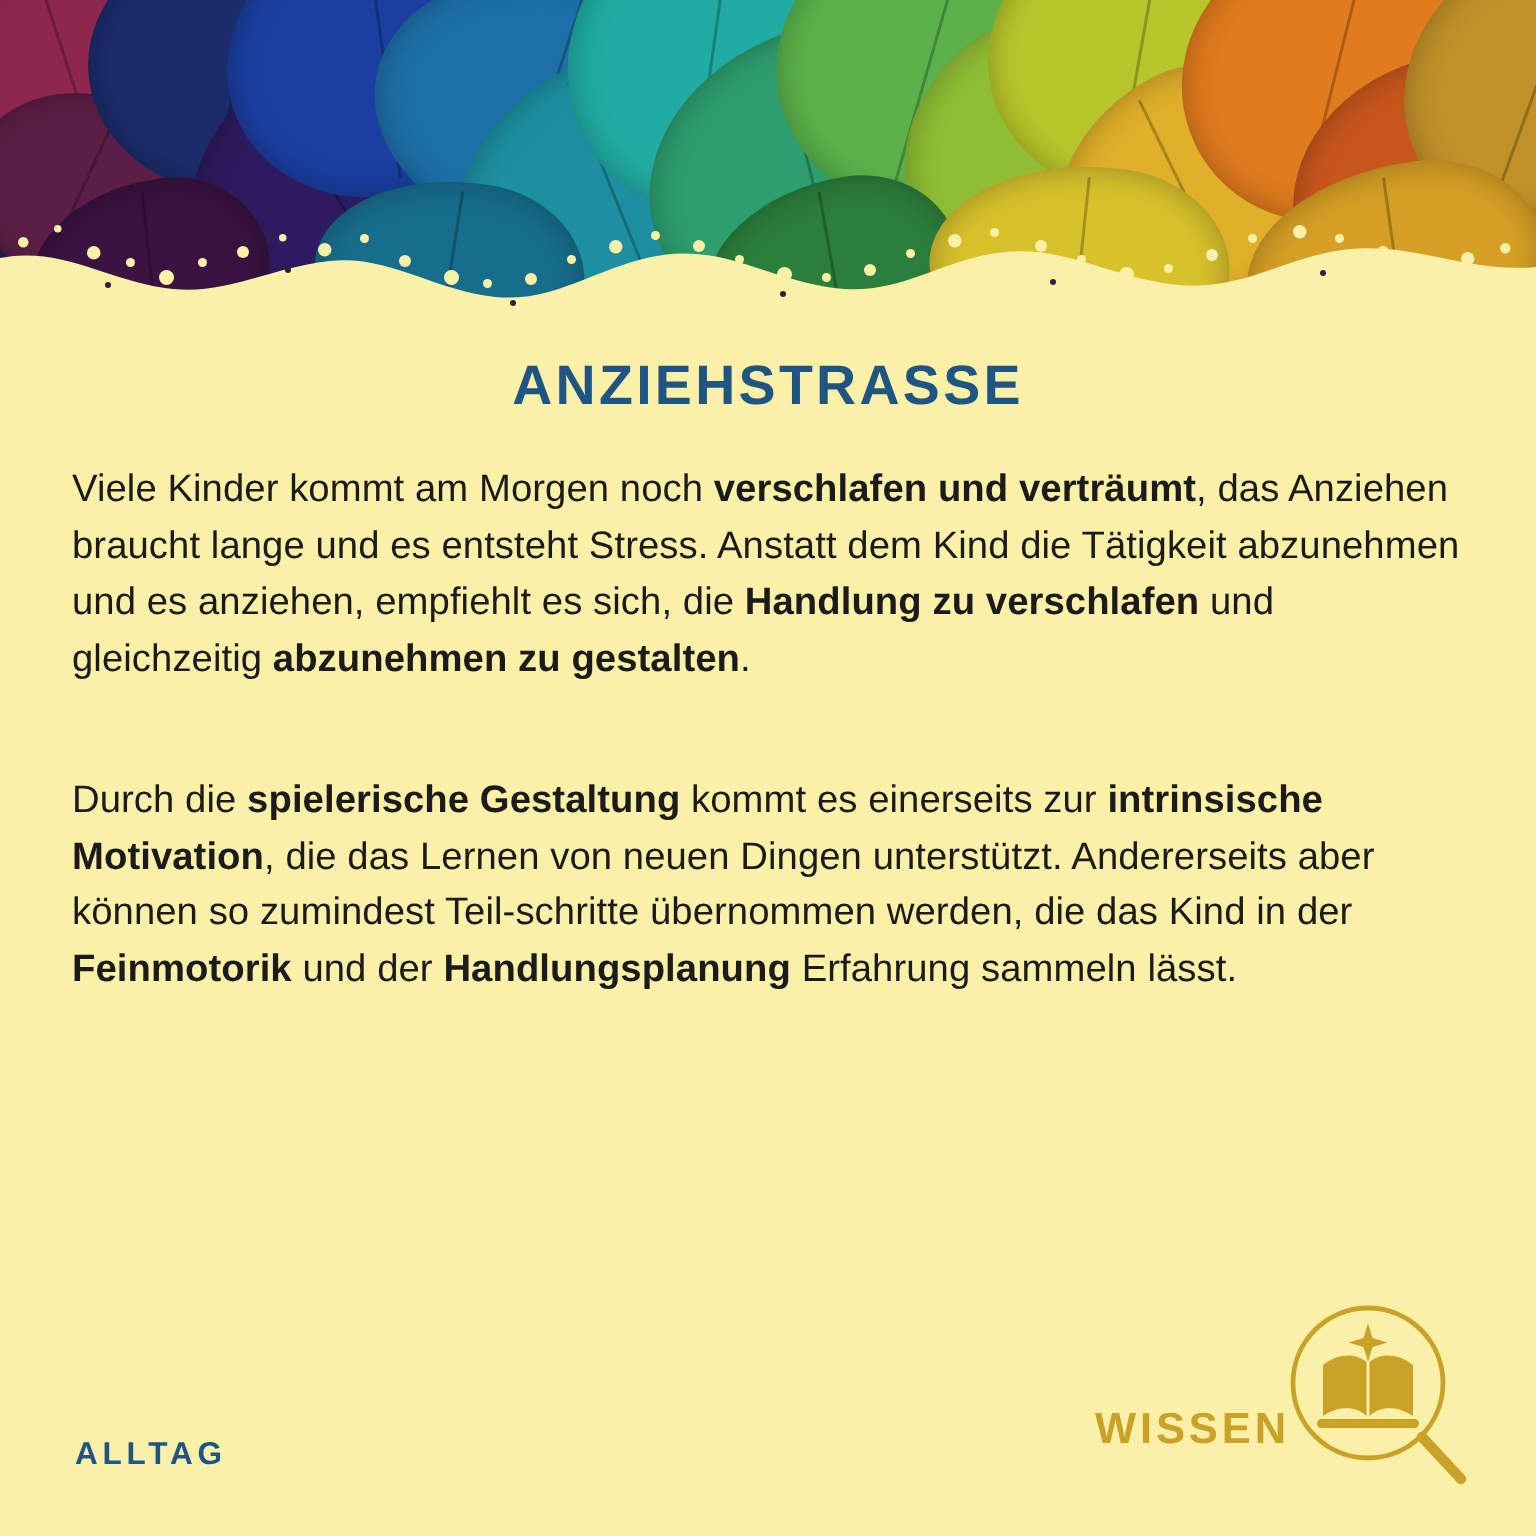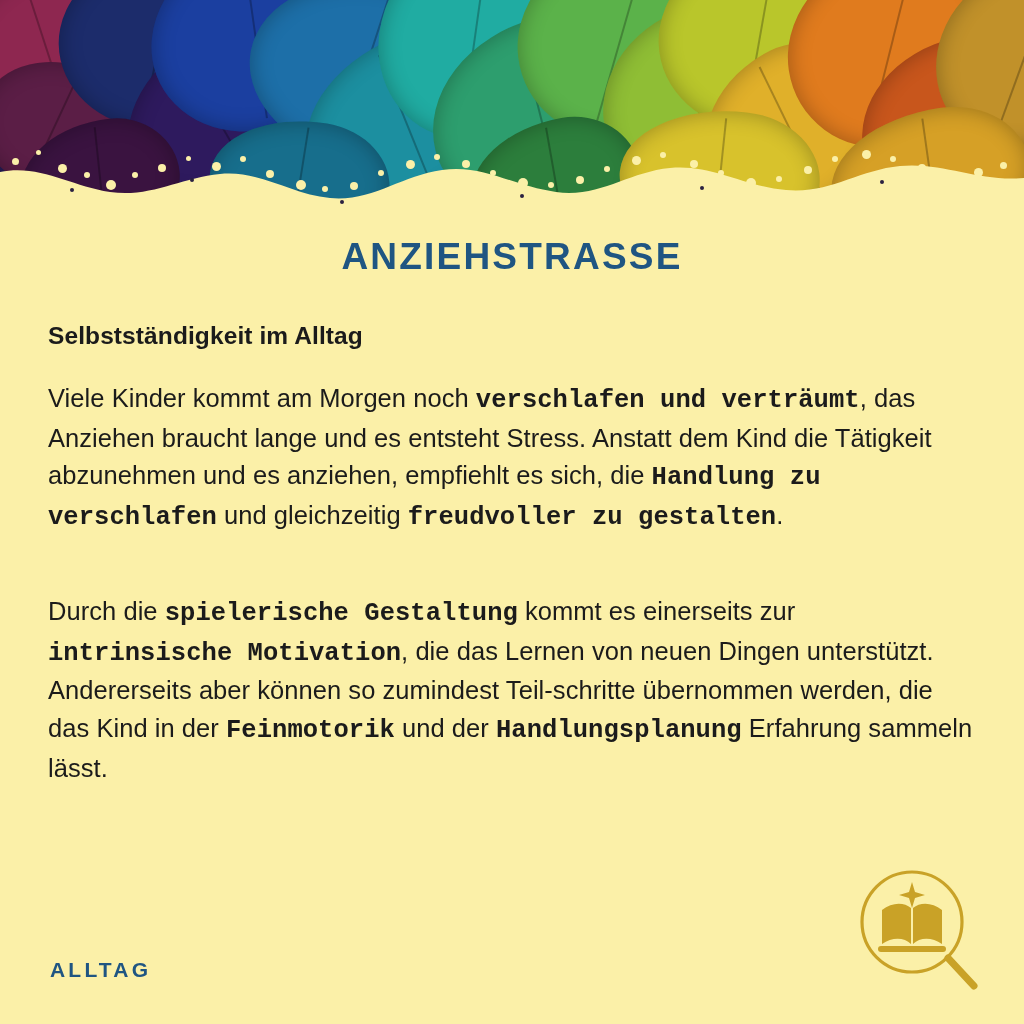--- a/index.html
+++ b/index.html
@@ -96,21 +96,21 @@
   .para {
     margin: 30px 0 0 0;
     font-size: 25.5px;
     line-height: 1.48;
     color: #1b1b1b;
     letter-spacing: 0.05px;
   }
   .para.second {
     margin-top: 56px;
   }
-  .para b { font-weight: bold; font-family: Liberation Mono, monospace; }
+  .para b { font-weight: bold; }
 
   
   .footer-left {
     position: absolute;
     left: 50px;
     bottom: 42px;
     font-size: 21px;
     font-weight: bold;
     letter-spacing: 3.2px;
     color: #1F5582;
@@ -224,28 +224,28 @@
     <div class="speck dark" style="left:70px;  top:68px; width:4px; height:4px;"></div>
     <div class="speck dark" style="left:190px; top:58px; width:4px; height:4px;"></div>
     <div class="speck dark" style="left:340px; top:80px; width:4px; height:4px;"></div>
     <div class="speck dark" style="left:520px; top:74px; width:4px; height:4px;"></div>
     <div class="speck dark" style="left:700px; top:66px; width:4px; height:4px;"></div>
     <div class="speck dark" style="left:880px; top:60px; width:4px; height:4px;"></div>
   </div>
 
   <div class="content">
     <h1 class="brand-title">ANZIEHSTRASSE</h1>
-    <h2 class="subtitle">Selbstständigkeit im Alltag</h2>
-    <p class="para first"><span>Viele Kinder kommt am Morgen noch </span><b>verschlafen und verträumt</b><span>, das Anziehen braucht lange und es entsteht Stress. Anstatt dem Kind die Tätigkeit abzunehmen und es anziehen, empfiehlt es sich, die </span><b>Handlung zu verschlafen</b><span> und gleichzeitig </span><b>freudvoller zu gestalten</b><span>.</span></p>
+    <p class="para first"><span>Viele Kinder kommt am Morgen noch </span><b>verschlafen und verträumt</b><span>, das Anziehen braucht lange und es entsteht Stress. Anstatt dem Kind die Tätigkeit abzunehmen und es anziehen, empfiehlt es sich, die </span><b>Handlung zu verschlafen</b><span> und gleichzeitig </span><b>abzunehmen zu gestalten</b><span>.</span></p>
     <p class="para second"><span>Durch die </span><b>spielerische Gestaltung</b><span> kommt es einerseits zur </span><b>intrinsische Motivation</b><span>, die das Lernen von neuen Dingen unterstützt. Andererseits aber können so zumindest Teil-schritte übernommen werden, die das Kind in der </span><b>Feinmotorik</b><span> und der </span><b>Handlungsplanung</b><span> Erfahrung sammeln lässt.</span></p>
   </div>
 
   <div class="footer-left">ALLTAG</div>
 
   <div class="footer-right">
+    <div class="wissen-label">WISSEN</div>
     <div class="logo-mark">
       <svg viewBox="0 0 140 140" width="140" height="140" xmlns="http://www.w3.org/2000/svg">
         <g fill="none" stroke="#C9A227" stroke-width="3.2">
           <circle cx="64" cy="60" r="50"></circle>
           <line x1="100" y1="96" x2="126" y2="124" stroke-width="7" stroke-linecap="round"></line>
         </g>
         <g fill="#C9A227">
 
           <path d="M34 48 C44 40 56 40 63 46 L63 82 C56 75 44 75 34 82 Z"></path>
           <path d="M94 48 C84 40 72 40 65 46 L65 82 C72 75 84 75 94 82 Z"></path>

